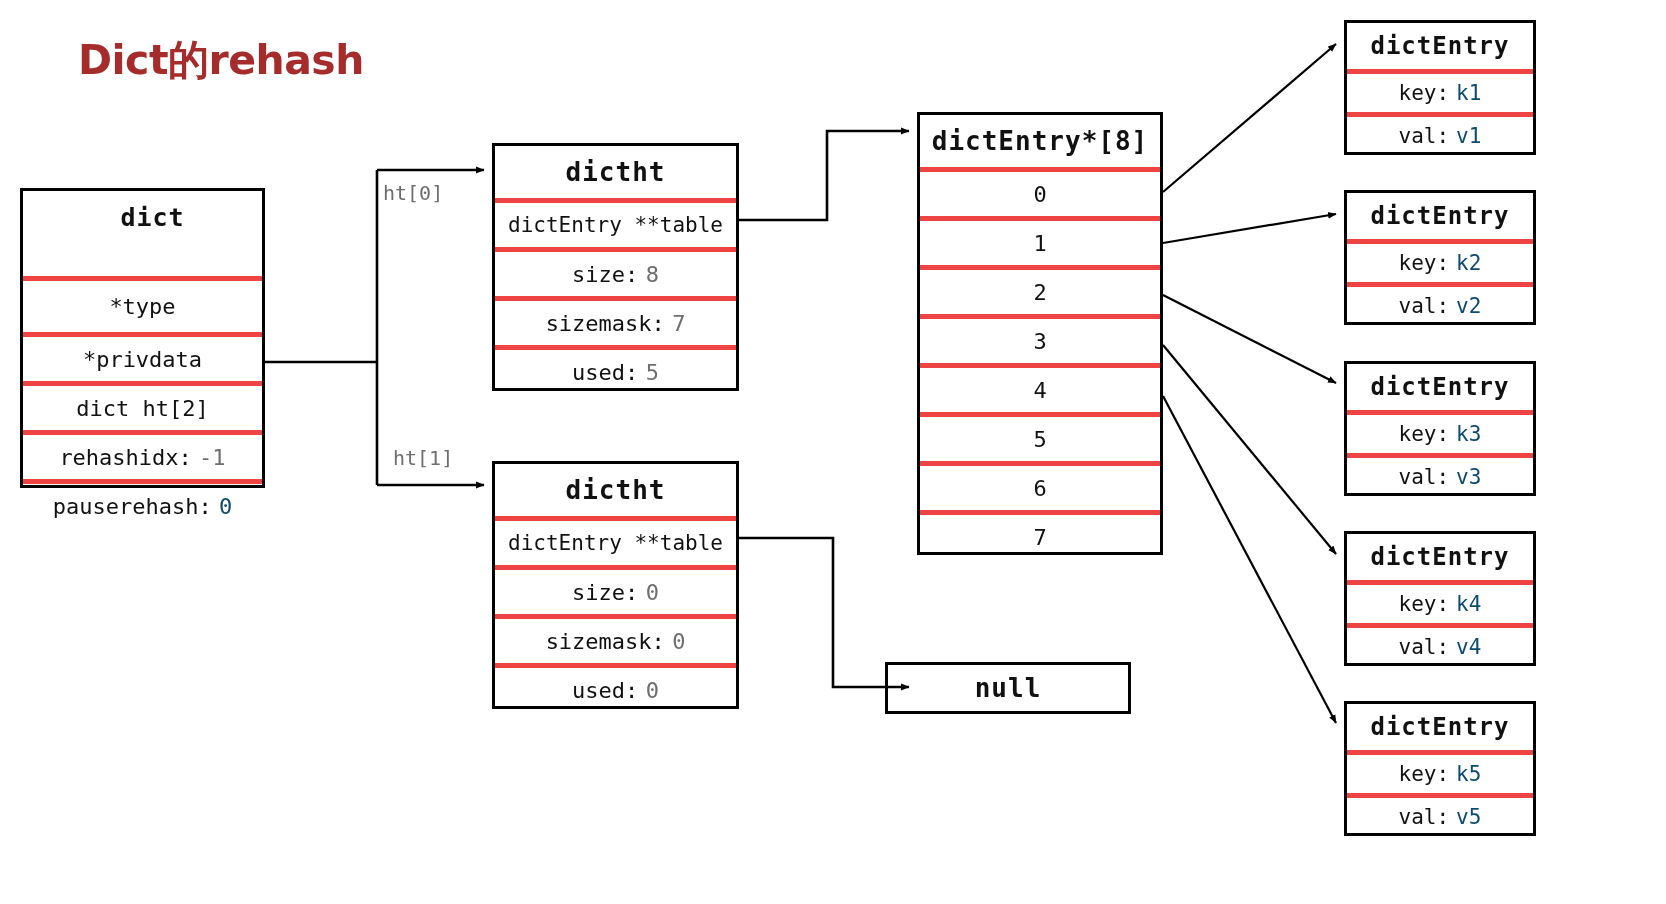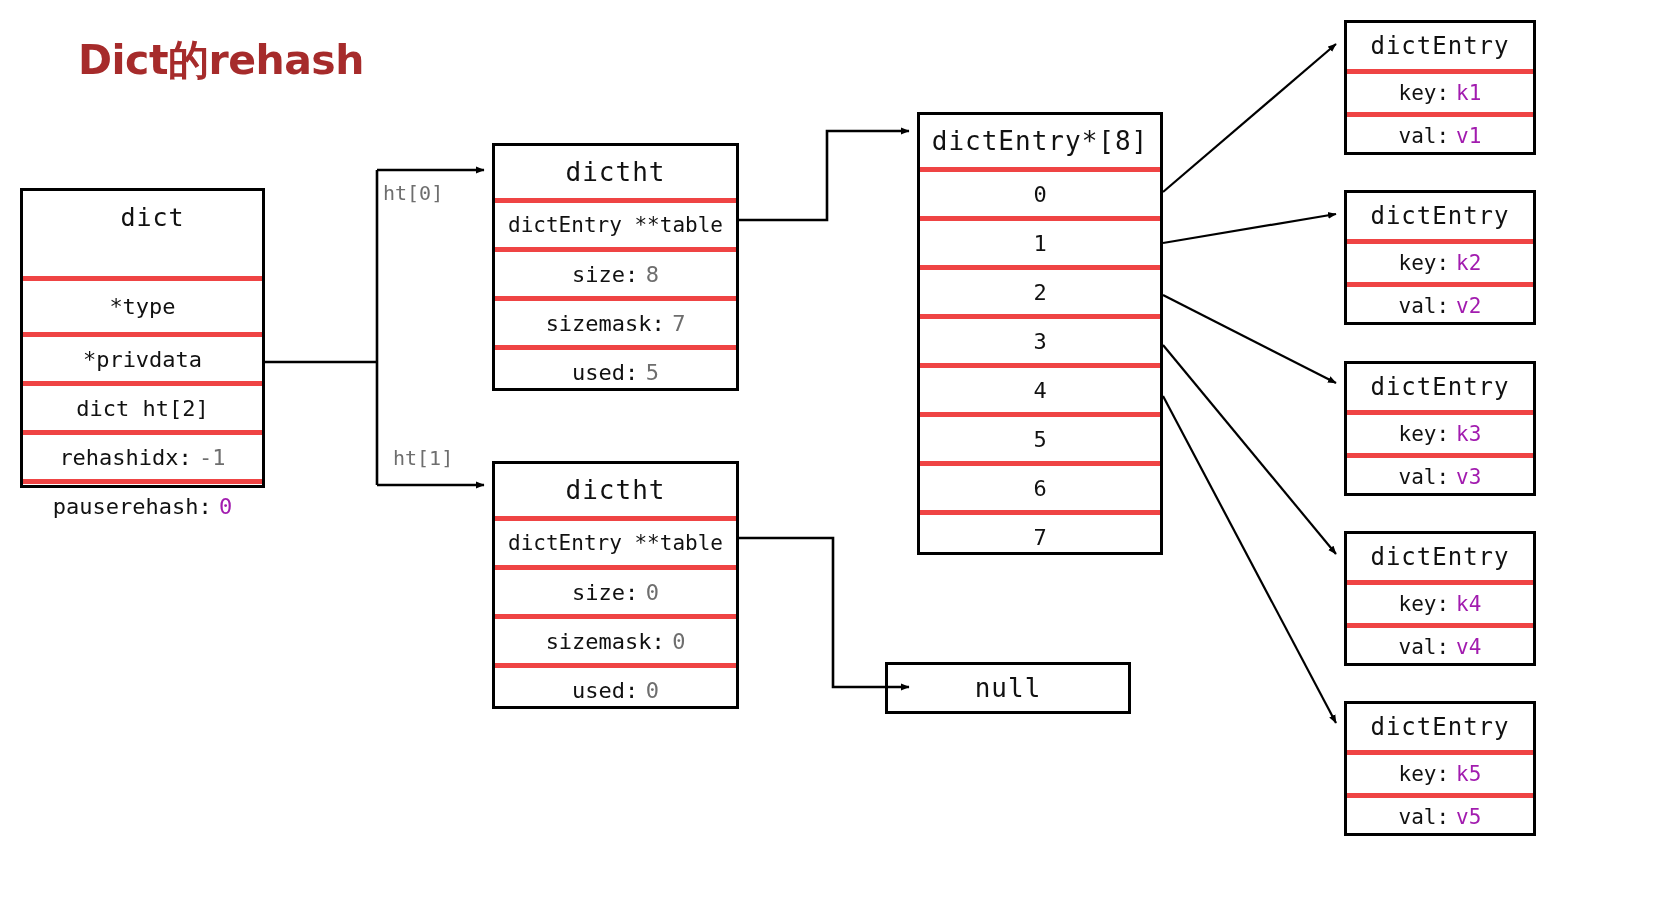--- a/index.html
+++ b/index.html
@@ -40,25 +40,25 @@
     box-sizing: border-box;
     display: flex;
     align-items: center;
     justify-content: center;
     white-space: nowrap;
     color: #111;
     border-top: 5px solid #ef4444;
   }
   .row:first-child { border-top: none; }
   .row.head {
-    font-weight: normal;
+    font-weight: bold;
     letter-spacing: 1px;
   }
   .val { color: #6e6e6e; padding-left: 0.55ch; }
-  .val.dark { color: #a21caf; }
+  .val.dark { color: #0c4a6e; }
 
   
   #wires {
     position: absolute;
     left: 0; top: 0;
     width: 1666px; height: 904px;
     pointer-events: none;
   }
   .wire {
     fill: none;

